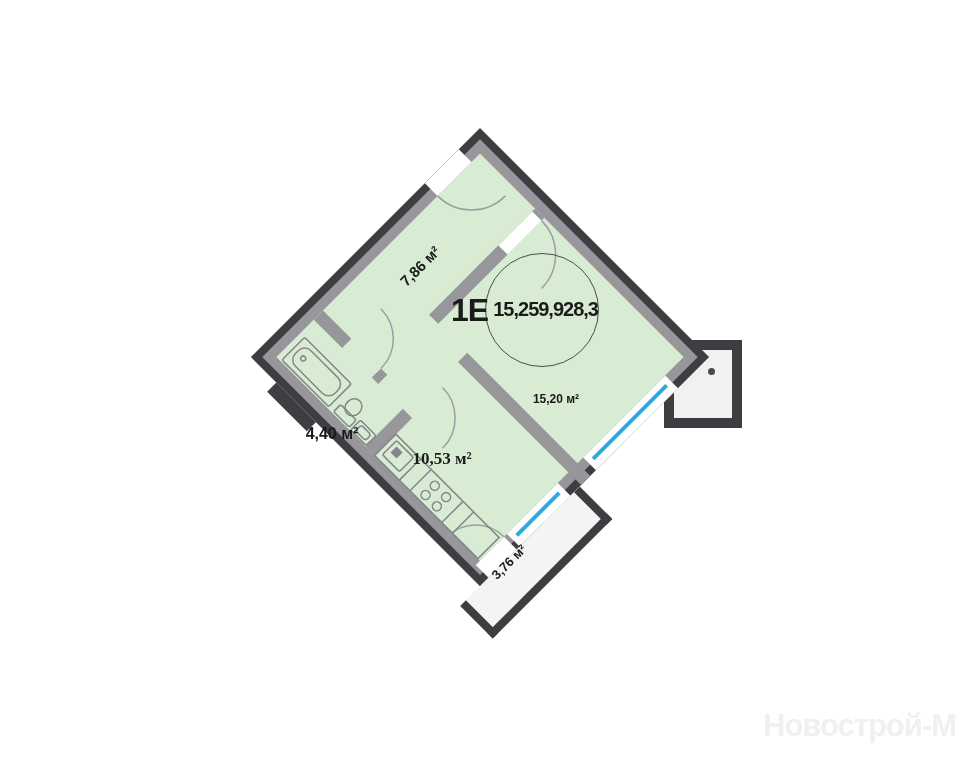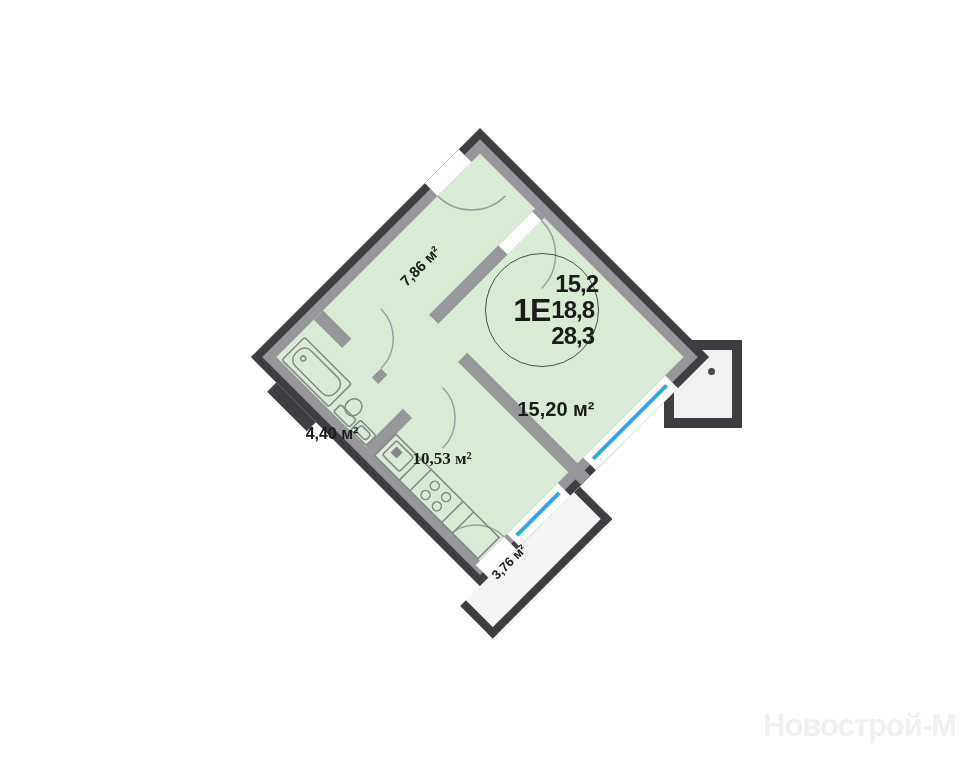--- a/index.html
+++ b/index.html
@@ -57,30 +57,30 @@
   svg.layer{left:0;top:0;overflow:visible;pointer-events:none;}
 
   
   .labels{position:absolute;inset:0;z-index:3;}
   .room-label{position:absolute;transform:translate(-50%,-50%);
     font-weight:700;color:var(--ink);white-space:nowrap;letter-spacing:0;}
   .rot-45{transform:translate(-50%,-50%) rotate(-45deg);}
   .lbl-hallway{left:420px;top:266px;font-size:15px;}
   .lbl-bathroom{left:332px;top:398px;font-size:16px;margin-top:36px;}
   .lbl-kitchen{left:442px;top:459px;font-size:17px;font-family:Liberation Serif, serif;}
-  .lbl-living{left:556px;top:409px;font-size:20px;}
+  .lbl-living{left:556px;top:399px;font-size:12px;}
   .lbl-balcony{left:509px;top:562px;font-size:13px;}
 
   .badge{position:absolute;left:542px;top:310px;width:114px;height:114px;
     transform:translate(-50%,-50%);border:1.5px solid #4c4c50;border-radius:50%;
     display:flex;align-items:center;justify-content:flex-end;z-index:3;}
   .badge .code{font-size:32px;font-weight:600;color:var(--ink);
     letter-spacing:-1px;margin-right:1px;}
-  .badge .nums{display:flex;flex-direction:column;align-items:flex-start;
-    font-size:24px;font-weight:600;color:var(--ink);line-height:1.08;
+  .badge .nums{display:flex;flex-direction:row;align-items:flex-start;
+    font-size:20px;font-weight:600;color:var(--ink);line-height:1.08;
     letter-spacing:-1px;}
   .badge .nums span:first-child{margin-left:4px;}
 
   .watermark{position:absolute;left:763px;top:708px;font-size:31px;
     font-weight:700;color:#f0f0f0;letter-spacing:-1px;z-index:3;}
 </style>
 </head>
 <body>
 
 <div class="stage">
@@ -153,21 +153,21 @@
     <div class="room-label rot-45 lbl-hallway">7,86 м²</div>
     <div class="room-label lbl-bathroom">4,40 м²</div>
     <div class="room-label lbl-kitchen">10,53 м²</div>
     <div class="room-label lbl-living">15,20 м²</div>
     <div class="room-label rot-45 lbl-balcony">3,76 м²</div>
 
     <div class="badge">
       <span class="code">1Е</span>
       <span class="nums">
         <span>15,2</span>
-        <span>18,8</span>
+        <span>59,9</span>
         <span>28,3</span>
       </span>
     </div>
 
     <div class="watermark">Новострой-М</div>
   </div>
 
 </div>
 
 </body></html>

